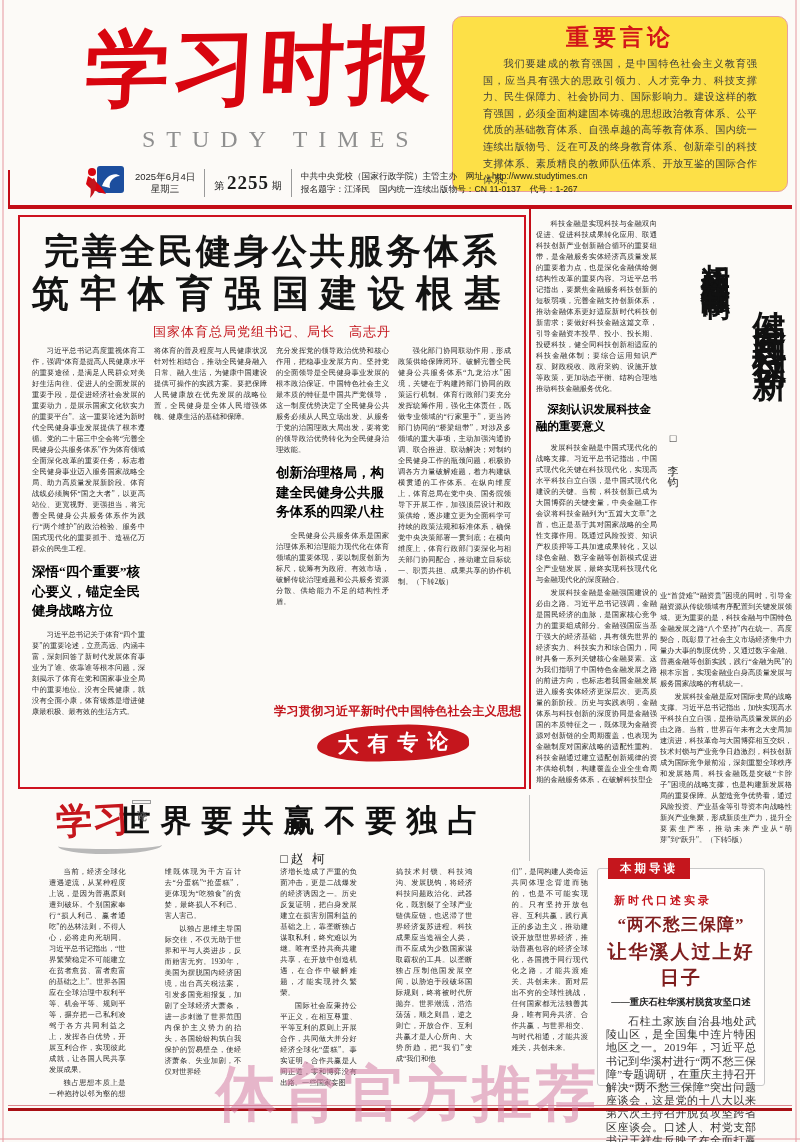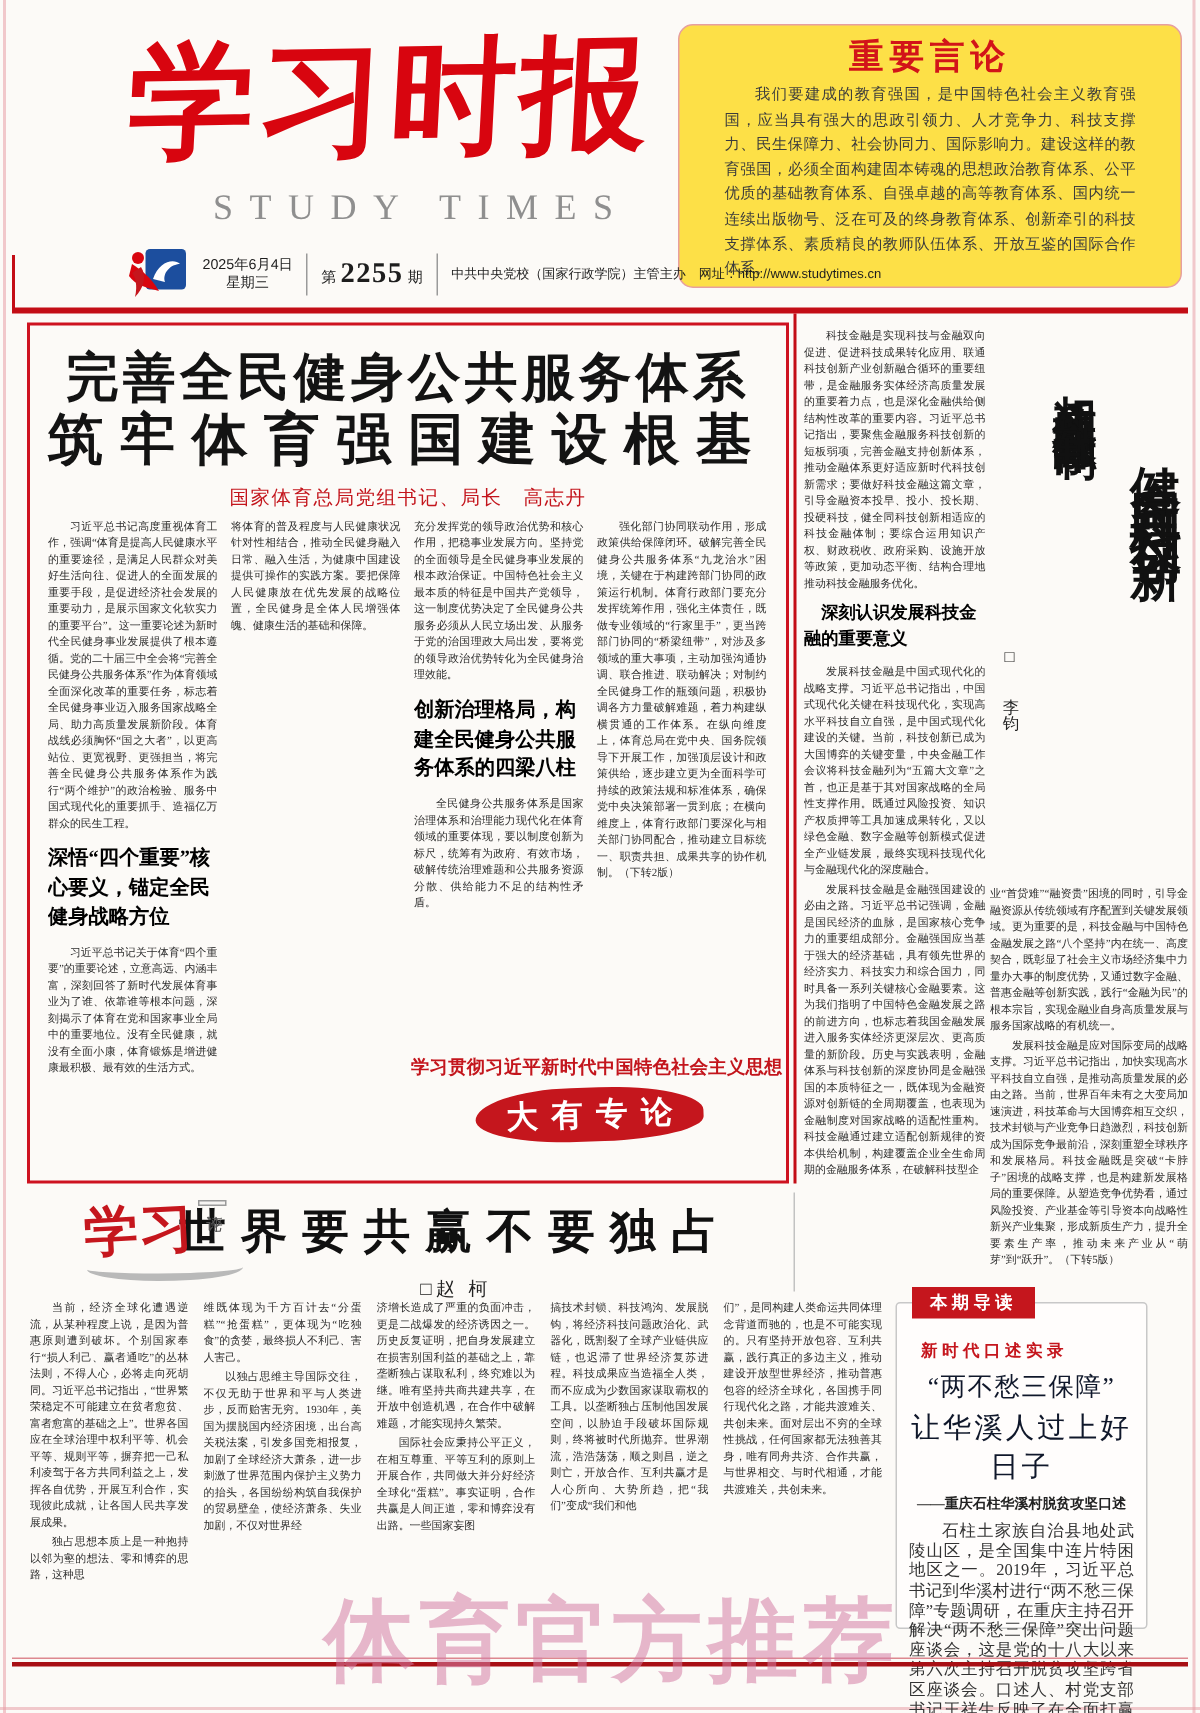--- a/index.html
+++ b/index.html
@@ -75,29 +75,29 @@
   .op-logo{position:absolute;left:38px;top:2px;width:118px;height:58px;}
   .op-logo-main{font-size:36px;color:#c5161d;font-weight:bold;letter-spacing:1px;transform:rotate(-3deg);display:inline-block;}
   .op-logo-seal{display:inline-block;vertical-align:top;margin-left:2px;margin-top:4px;width:15px;
         writing-mode:vertical-rl;font-size:11px;line-height:15px;color:#555;border:1px solid #9a9a9a;
         padding:1px;background:#f6f4f2;}
   .op-swoosh{position:absolute;left:2px;bottom:0px;width:104px;height:12px;
         border-bottom:5px solid #b9b9b9;border-radius:0 0 60% 50%;}
   .op-headline{text-align:center;font-size:31px;font-weight:bold;letter-spacing:10px;color:#101010;padding-top:6px;}
   .op-byline{text-align:center;font-size:12.5px;margin-top:9px;letter-spacing:3px;color:#222;}
   .op-cols{position:absolute;left:2px;top:72px;width:568px;bottom:2px;display:flex;gap:10px;}
-  .ocol{flex:1;overflow:hidden;}
+  .ocol{flex:1;overflow:hidden;margin-left:29px;}
 
   
   .digest{position:absolute;left:597px;top:868px;width:168px;height:218px;box-sizing:border-box;
         border:1px solid #c8c8c8;border-radius:3px;background:#fffdfc;}
   .digest-badge{position:absolute;left:10px;top:-11px;background:#c5161d;color:#fff;font-size:11.5px;
         font-weight:bold;padding:3px 12px;letter-spacing:3px;}
   .digest-kicker{color:#c5161d;font-size:11px;font-weight:bold;margin:24px 0 5px 16px;letter-spacing:3px;}
-  .digest-title{text-align:center;font-weight:normal;color:#0f172a;}
+  .digest-title{text-align:center;font-weight:bold;color:#7f1d1d;}
   .dt1{font-size:17px;letter-spacing:1px;}
   .dt2{font-size:19px;letter-spacing:2px;margin-top:3px;}
   .digest-sub{text-align:center;font-size:9.3px;font-weight:bold;margin-top:5px;color:#222;}
   .digest-body{font-size:11px;line-height:13.2px;text-align:justify;text-indent:2em;color:#333;margin:6px 8px 0;}
   .digest-page{text-align:center;font-size:9.5px;margin-top:5px;color:#222;}
 
   
   .watermark{position:absolute;left:216px;top:1054px;font-size:60px;font-weight:bold;letter-spacing:4px;
         color:rgba(212,126,166,.55);z-index:40;white-space:nowrap;pointer-events:none;}
 </style>
@@ -133,20 +133,21 @@
     </div>
     <div class="vdiv"></div>
     <div class="issue">
       <span>第</span>
       <b>2255</b>
       <span>期</span>
     </div>
     <div class="vdiv"></div>
     <div class="pub">
       <div>中共中央党校（国家行政学院）主管主办　网址：http://www.studytimes.cn</div>
+      <div>报名题字：江泽民　国内统一连续出版物号：CN 11-0137　代号：1-267</div>
     </div>
   </div>
 
   <div class="rule-top"></div>
   <div class="vrule-main"></div>
   <div class="sep-mini"></div>
 
   <div class="main-box">
     <div class="main-headline">
       <div class="hl1">完善全民健身公共服务体系</div>

